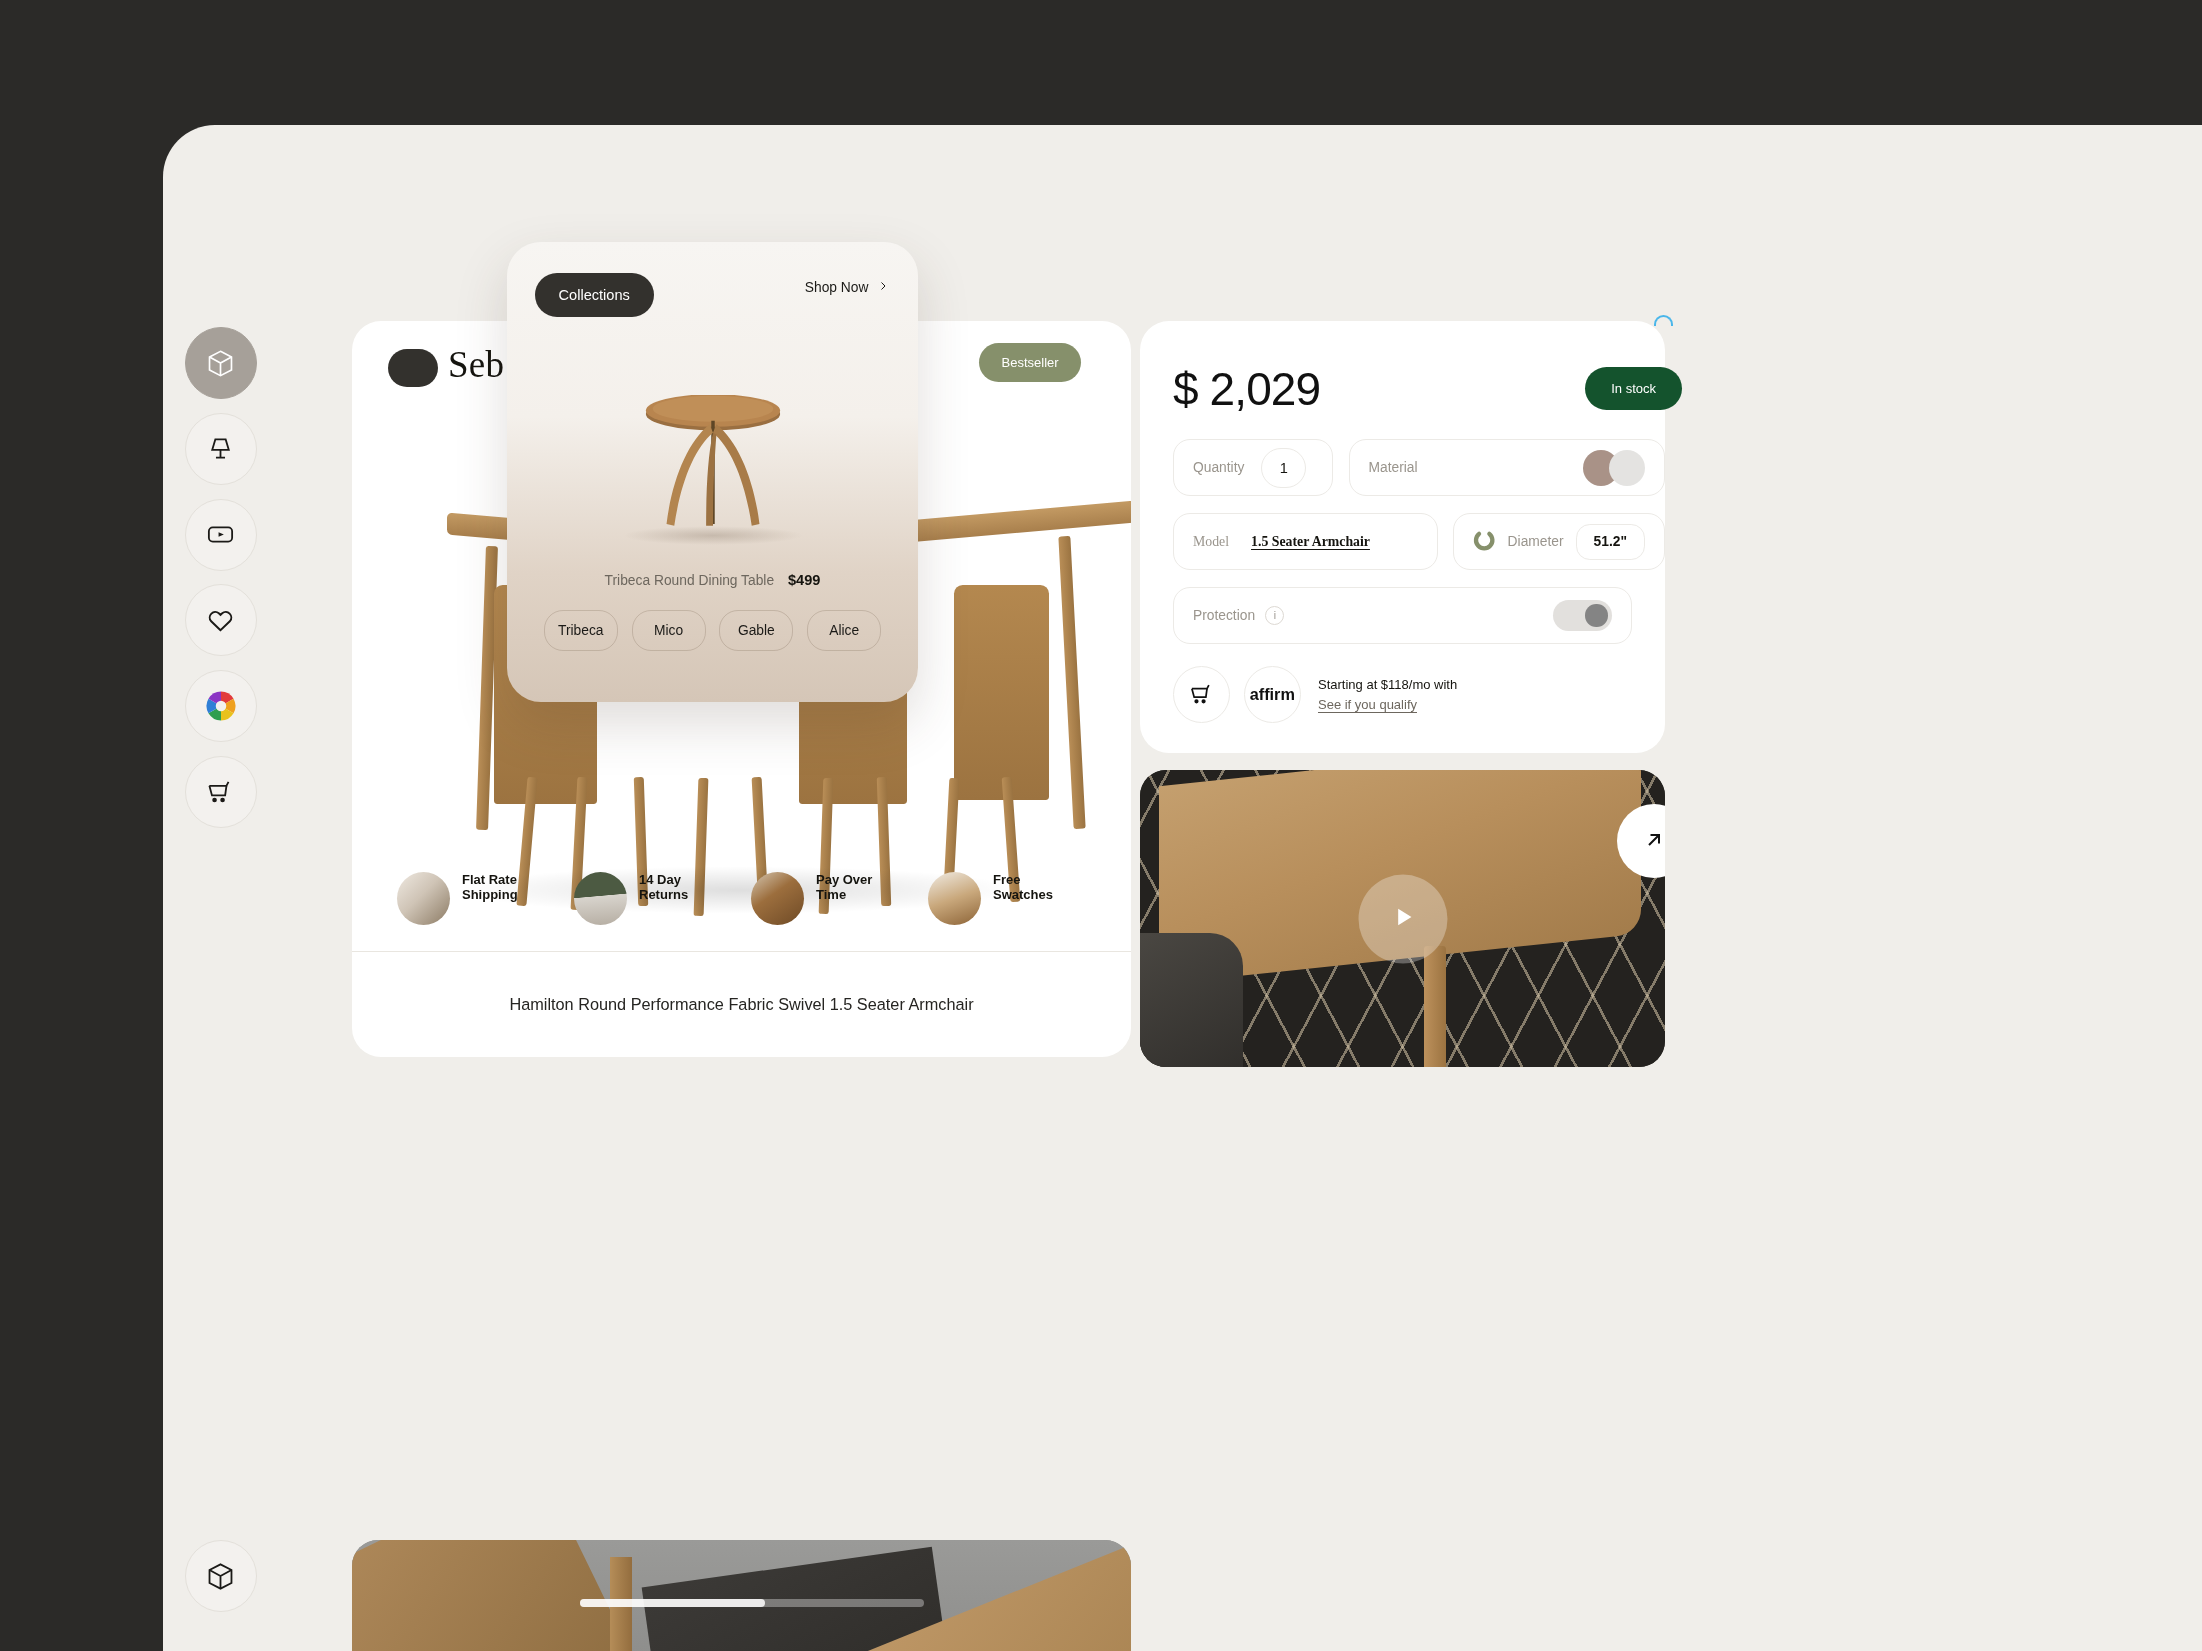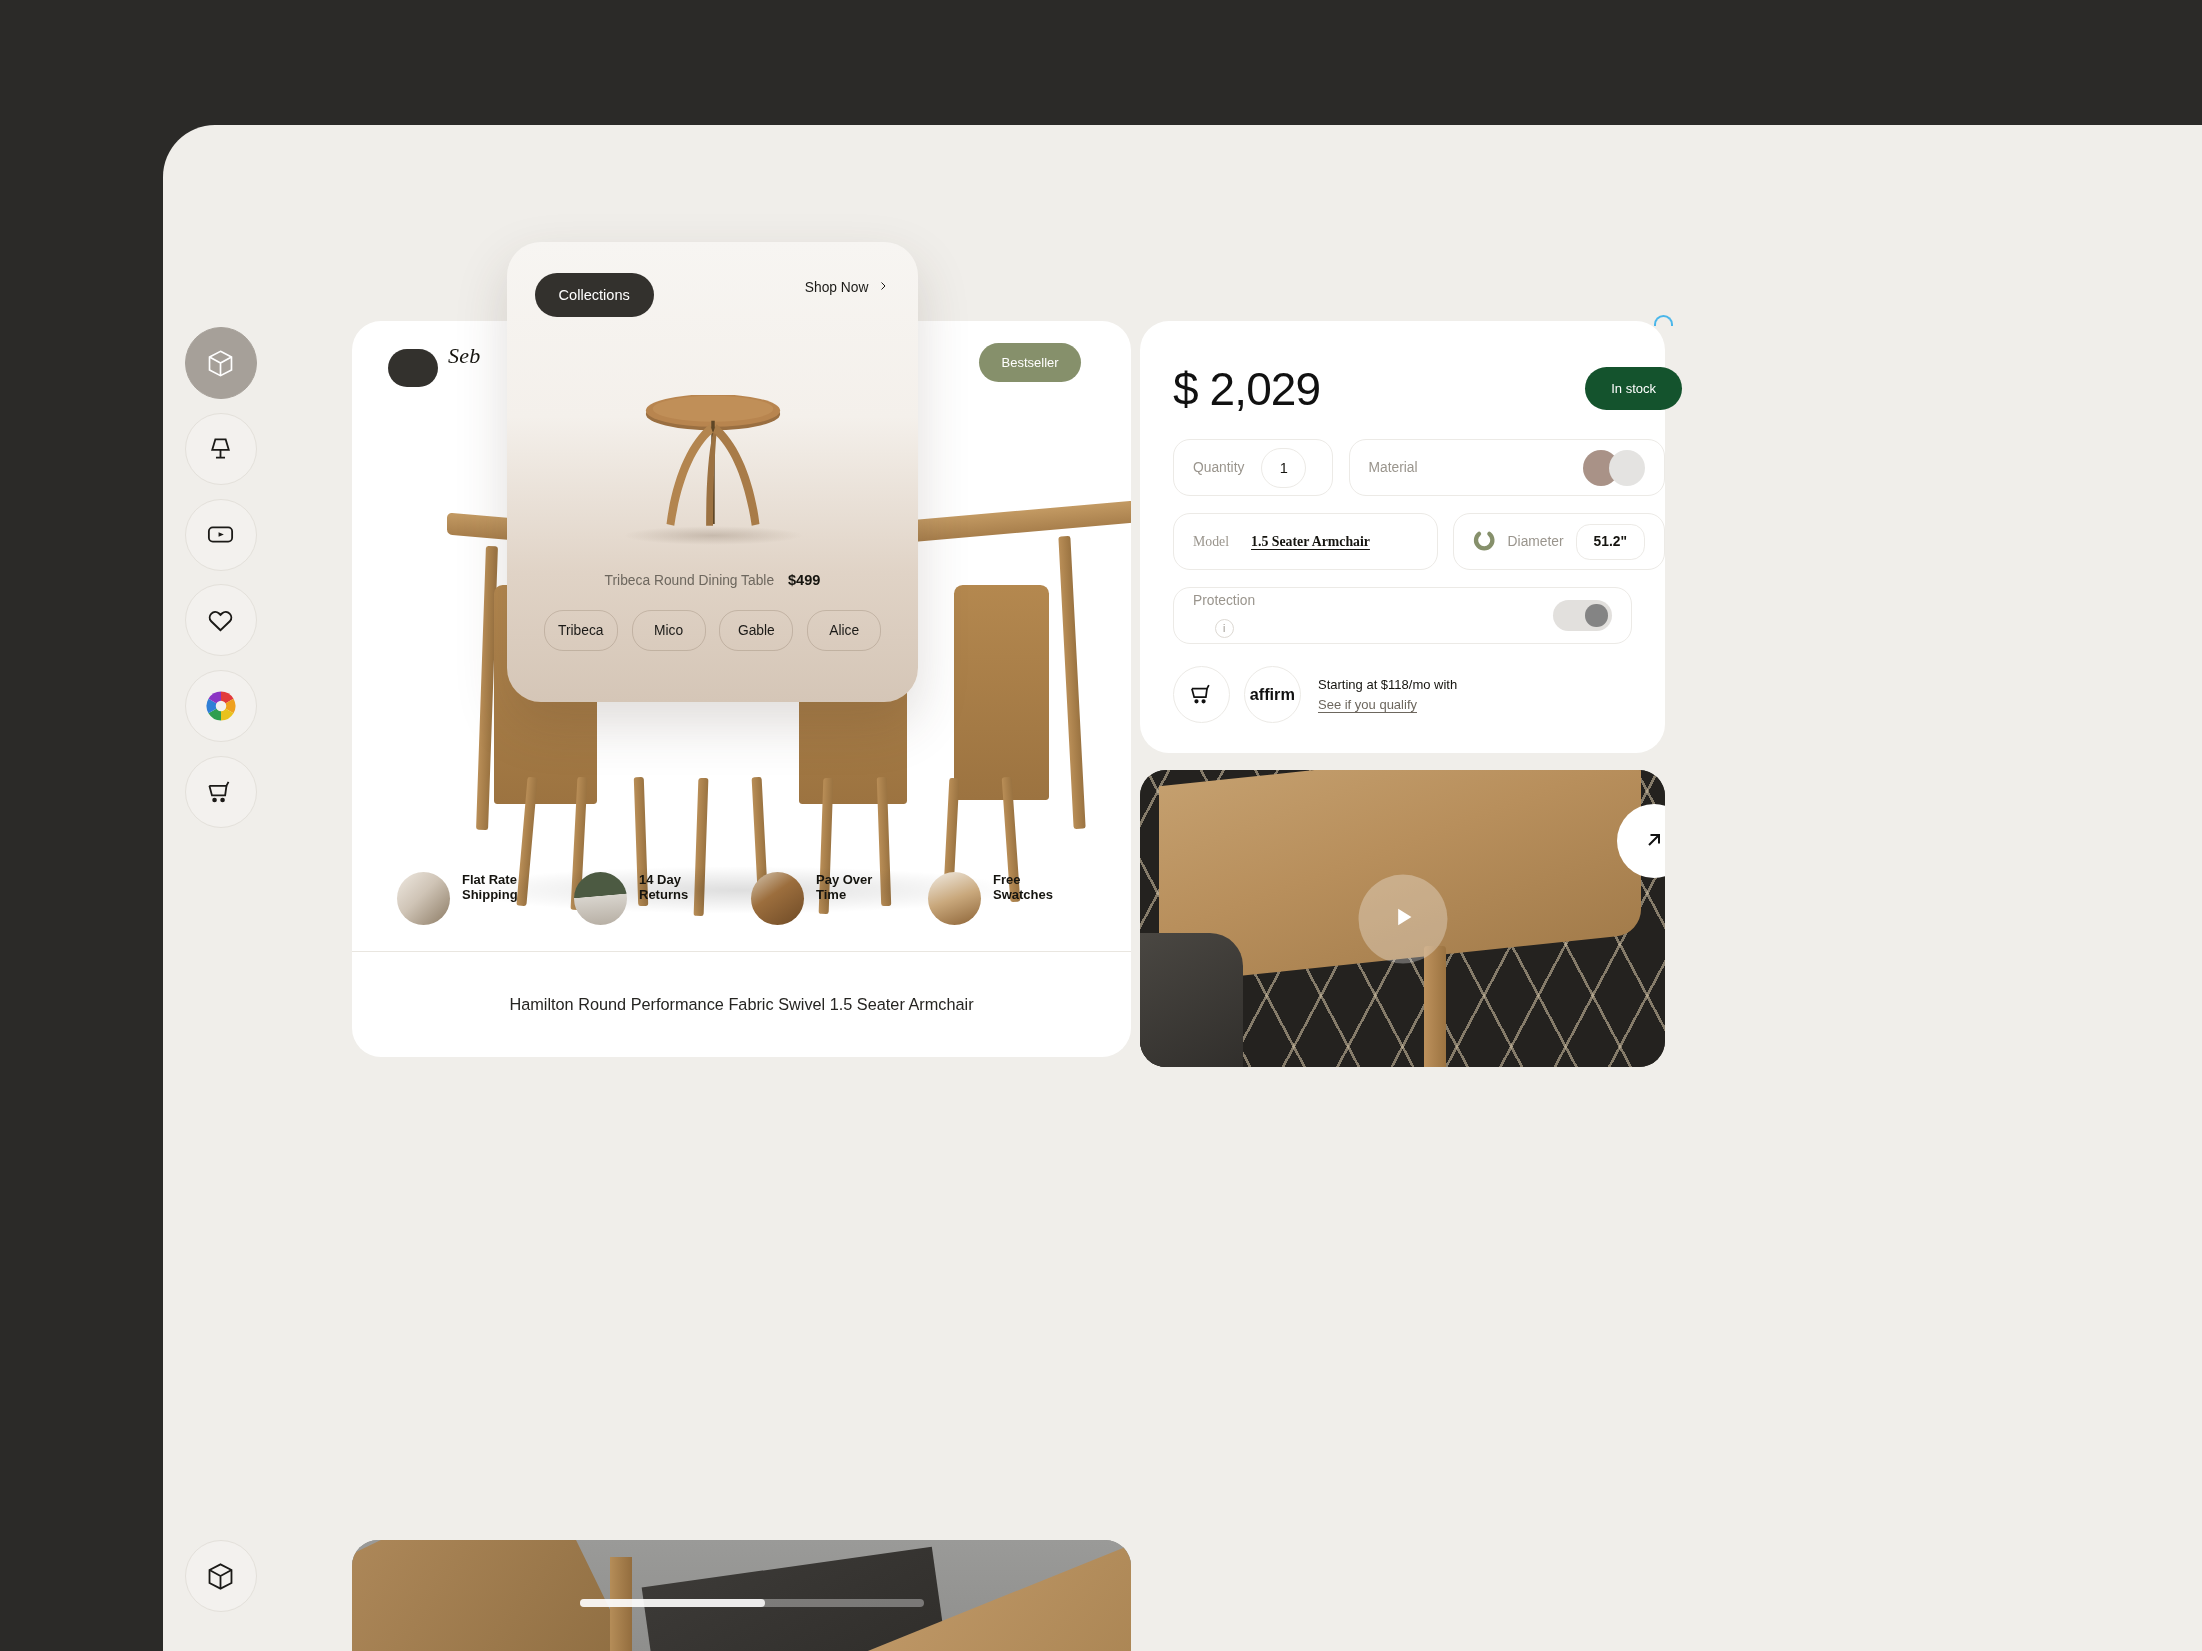--- a/index.html
+++ b/index.html
@@ -51,21 +51,21 @@
     position: relative; height: 96px;
   }
   #brand-pill {
     position: absolute; left: 36px; top: 27.5px;
     width: 50px; height: 38px; border-radius: 19px;
     background: #33312d;
   }
   #brand-name {
     position: absolute; left: 96px; top: 22.4px;
     font-family: "Liberation Serif", serif;
-    font-size: 22px; color: #15140f; letter-spacing: 0.2px; font-style: italic;
+    font-size: 37px; color: #15140f; letter-spacing: 0.2px;
   }
   #bestseller-badge {
     position: absolute; right: 50px; top: 22.4px;
     background: #86906b; color: #fff;
     font-size: 13px; padding: 12px 22.4px; border-radius: 20.6px;
     white-space: nowrap;
   }
 
   
   #hero {
@@ -221,21 +221,21 @@
   #diameter-box { flex: 1; gap: 12px; }
   #diameter-icon { width: 22.4px; height: 22.4px; flex: none; }
   #diameter-value {
     margin-left: auto; border: 0.9px solid #eceae6; border-radius: 13.8px;
     padding: 9.5px 17px; font-size: 13.8px; font-weight: bold; color: #15140f;
   }
   #protection-box {
     margin-top: 17px; margin-right: 33px;
     justify-content: space-between; gap: 10.3px;
   }
-  #protection-left { display: flex; align-items: center; gap: 10.3px; flex-direction: column; }
+  #protection-left { display: flex; align-items: center; gap: 10.3px; }
   #info-dot {
     width: 19px; height: 19px; border-radius: 50%;
     border: 0.9px solid #ddd9d3; display: flex; align-items: center;
     justify-content: center; font-size: 10.3px; color: #9a958d; cursor: pointer;
   }
   #protection-toggle {
     width: 59px; height: 31px; border-radius: 15.5px; background: #e2e0dd;
     display: flex; align-items: center; justify-content: flex-end;
     padding: 0 4.3px; cursor: pointer;
   }

